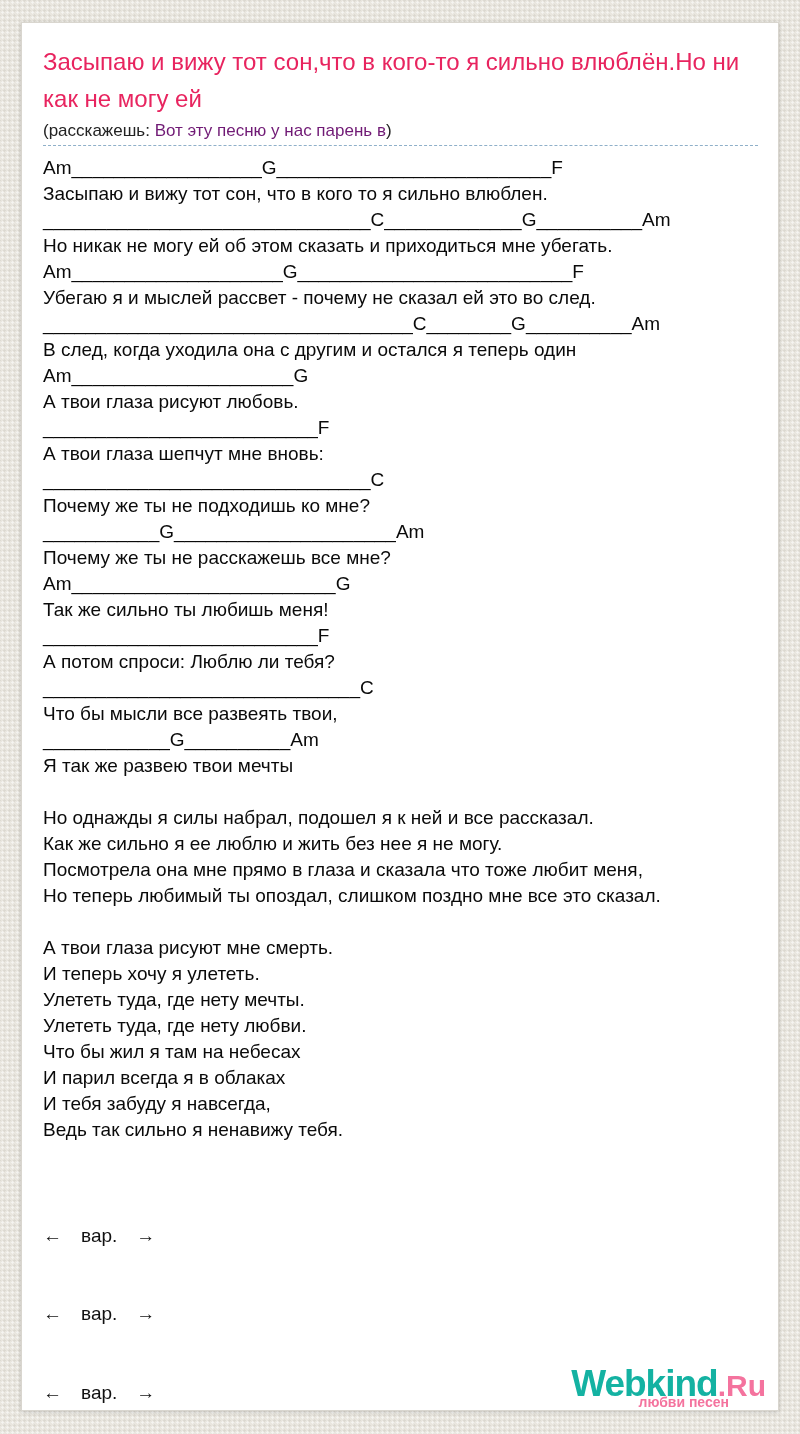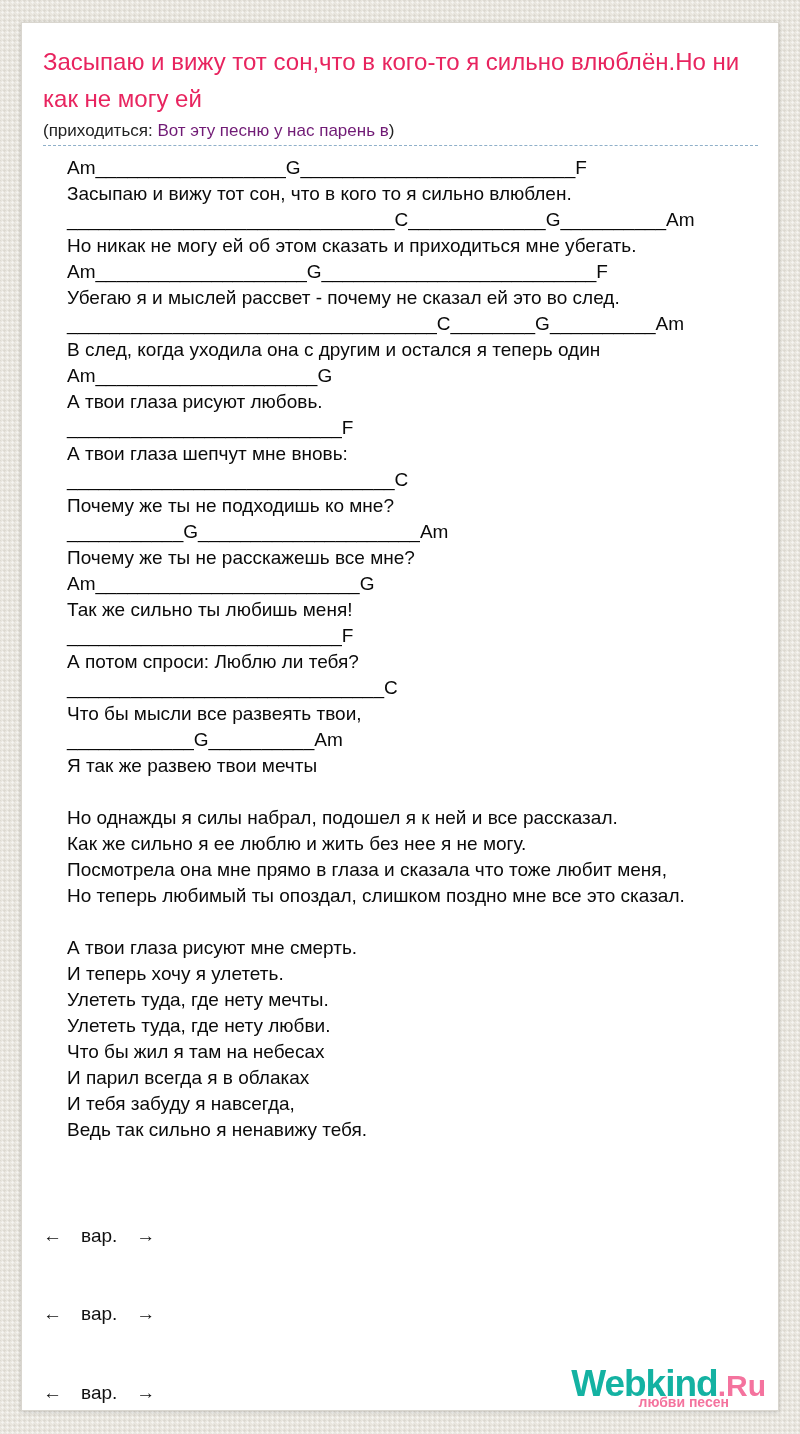--- a/index.html
+++ b/index.html
@@ -54,21 +54,21 @@
     border-bottom: 1px dashed #8fb0c9;
     margin: 4px 0 0 0;
   }
   .lyrics {
     margin-top: 9px;
     font-size: 19px;
     line-height: 26px;
     color: #0a0a0a;
     white-space: pre;
   }
-  .lyric-line { height: 26px; margin-left: 24px; }
+  .lyric-line { height: 26px; }
   .variant-nav {
     font-size: 19px;
     line-height: 26px;
     color: #111111;
   }
   .variant-nav.first  { margin-top: 80px; }
   .variant-nav.second { margin-top: 52px; }
   .variant-nav.third  { margin-top: 53px; }
   .variant-nav a {
     color: #111111;
@@ -102,21 +102,21 @@
     margin-right: 37px;
   }
 </style>
 </head>
 <body>
 
 <div class="card">
 
   <h1 class="song-title">Засыпаю и вижу тот сон,что в кого-то я сильно влюблён.Но ни как не могу ей</h1>
 
-  <div class="artist-line"><span>(приходиться:</span> <a class="artist-link">Вот эту песню у нас парень в</a><span>)</span></div>
+  <div class="artist-line"><span>(расскажешь:</span> <a class="artist-link">Вот эту песню у нас парень в</a><span>)</span></div>
 
   <div class="separator"></div>
 
   <div class="lyrics" id="lyrics"><div class="lyric-line">Am__________________G__________________________F</div><div class="lyric-line">Засыпаю и вижу тот сон, что в кого то я сильно влюблен.</div><div class="lyric-line">_______________________________C_____________G__________Am</div><div class="lyric-line">Но никак не могу ей об этом сказать и приходиться мне убегать.</div><div class="lyric-line">Am____________________G__________________________F</div><div class="lyric-line">Убегаю я и мыслей рассвет - почему не сказал ей это во след.</div><div class="lyric-line">___________________________________C________G__________Am</div><div class="lyric-line">В след, когда уходила она с другим и остался я теперь один</div><div class="lyric-line">Am_____________________G</div><div class="lyric-line">А твои глаза рисуют любовь.</div><div class="lyric-line">__________________________F</div><div class="lyric-line">А твои глаза шепчут мне вновь:</div><div class="lyric-line">_______________________________C</div><div class="lyric-line">Почему же ты не подходишь ко мне?</div><div class="lyric-line">___________G_____________________Am</div><div class="lyric-line">Почему же ты не расскажешь все мне?</div><div class="lyric-line">Am_________________________G</div><div class="lyric-line">Так же сильно ты любишь меня!</div><div class="lyric-line">__________________________F</div><div class="lyric-line">А потом спроси: Люблю ли тебя?</div><div class="lyric-line">______________________________C</div><div class="lyric-line">Что бы мысли все развеять твои,</div><div class="lyric-line">____________G__________Am</div><div class="lyric-line">Я так же развею твои мечты</div><div class="lyric-line">&nbsp;</div><div class="lyric-line">Но однажды я силы набрал, подошел я к ней и все рассказал.</div><div class="lyric-line">Как же сильно я ее люблю и жить без нее я не могу.</div><div class="lyric-line">Посмотрела она мне прямо в глаза и сказала что тоже любит меня,</div><div class="lyric-line">Но теперь любимый ты опоздал, слишком поздно мне все это сказал.</div><div class="lyric-line">&nbsp;</div><div class="lyric-line">А твои глаза рисуют мне смерть.</div><div class="lyric-line">И теперь хочу я улететь.</div><div class="lyric-line">Улететь туда, где нету мечты.</div><div class="lyric-line">Улететь туда, где нету любви.</div><div class="lyric-line">Что бы жил я там на небесах</div><div class="lyric-line">И парил всегда я в облаках</div><div class="lyric-line">И тебя забуду я навсегда,</div><div class="lyric-line">Ведь так сильно я ненавижу тебя.</div></div>
 
   <div class="variant-nav first"><a>←</a><span class="variant-label">вар.</span><a>→</a></div>
 
   <div class="variant-nav second"><a>←</a><span class="variant-label">вар.</span><a>→</a></div>
 
   <div class="variant-nav third"><a>←</a><span class="variant-label">вар.</span><a>→</a></div>

